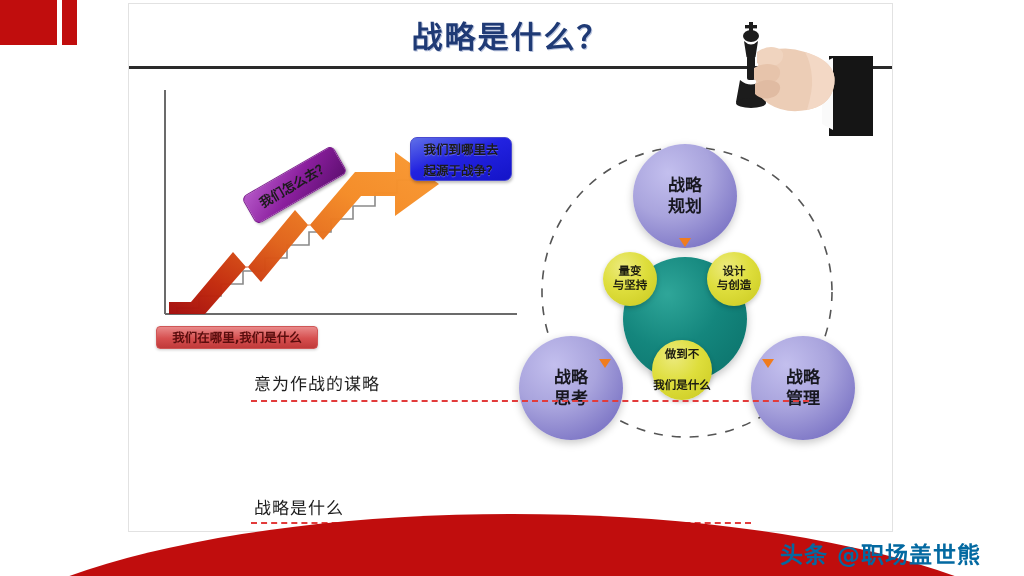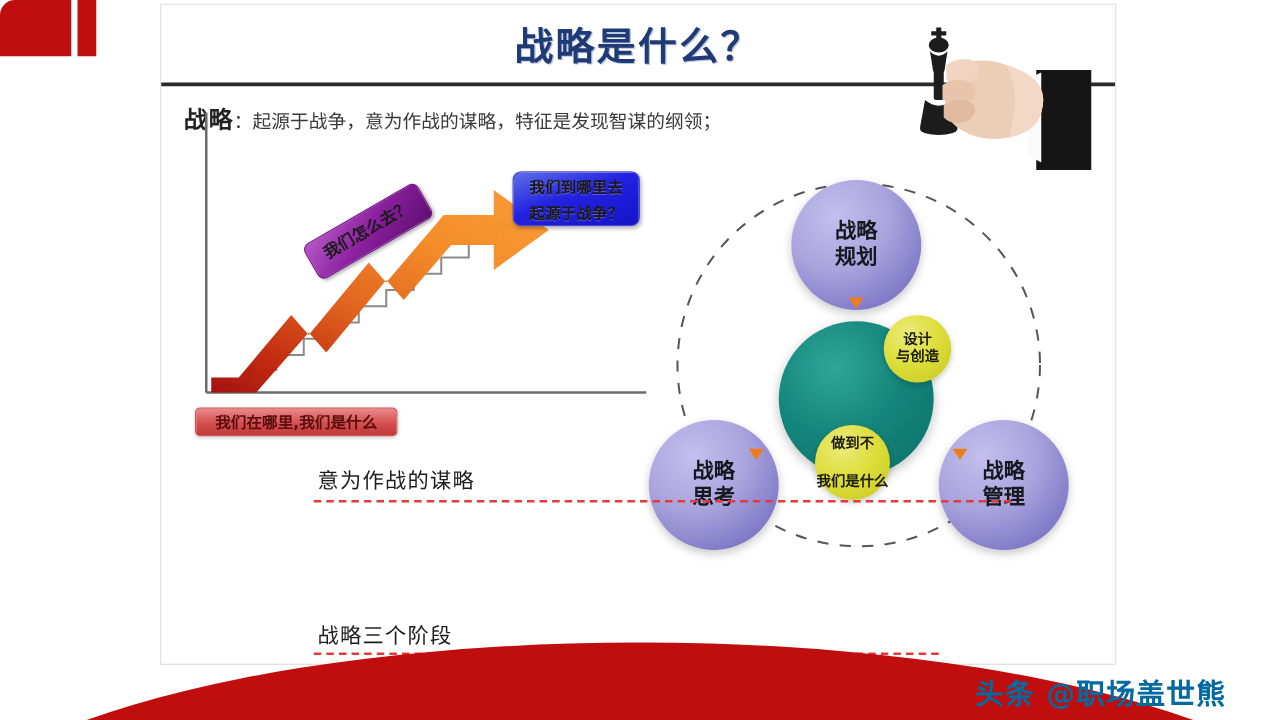--- a/index.html
+++ b/index.html
@@ -1,21 +1,21 @@
 <!DOCTYPE html>
 <html lang="zh-CN"><head>
 <meta charset="utf-8">
 <style>
   html,body{margin:0;padding:0;}
   body{
     width:1024px;height:576px;overflow:hidden;position:relative;
     background:#ffffff;
     font-family:"Liberation Sans","DejaVu Sans",sans-serif;
   }
-  .stage{position:absolute;inset:0;width:1024px;height:576px;overflow:hidden;background:#fff;border-radius:12px;}
+  .stage{position:absolute;inset:0;width:1024px;height:576px;overflow:hidden;background:#fff;}
 
   
   .deco-block{position:absolute;left:0;top:0;width:57px;height:45px;background:#c00d0d;}
   .deco-bar{position:absolute;left:62px;top:0;width:15px;height:45px;background:#c00d0d;}
 
   
   .bottom-curve{position:absolute;left:-6%;bottom:-108px;width:112%;height:170px;
       background:#c00d0d;border-radius:50% 50% 0 0 / 100% 100% 0 0;}
 
   
@@ -106,23 +106,20 @@
   <div class="deco-block"></div>
   <div class="deco-bar"></div>
 
   <div class="card">
 
     <div class="card-header">
       <div class="card-title">战略是什么？</div>
     </div>
     <div class="header-rule"></div>
 
-    <div class="subtitle">
-      <span class="lead">战略</span><span>：起源于战争，意为作战的谋略，特征是发现智谋的纲领；</span>
-    </div>
 
     <div class="chartwrap">
       <svg width="400" height="300" viewBox="0 0 400 300">
         <defs>
           <linearGradient id="arrowGrad" x1="0" y1="1" x2="1" y2="0">
             <stop offset="0%" stop-color="#a30d0d"></stop>
             <stop offset="18%" stop-color="#c32a0c"></stop>
             <stop offset="42%" stop-color="#e0621a"></stop>
             <stop offset="70%" stop-color="#f48b26"></stop>
             <stop offset="100%" stop-color="#f99a34"></stop>
@@ -190,38 +187,42 @@
         <span>战略</span>
         <span>思考</span>
       </div>
       <div class="pcircle c-manage">
         <span>战略</span>
         <span>管理</span>
       </div>
 
       <div class="teal"></div>
 
+      <div class="ycircle y-change">
+        <span>量变</span>
+        <span>与坚持</span>
+      </div>
       <div class="ycircle y-design">
         <span>设计</span>
         <span>与创造</span>
       </div>
       <div class="ycircle y-impossible">
         <span>做到不</span>
         <span>我们是什么</span>
       </div>
 
       <div class="tri tri-top"></div>
       <div class="tri tri-left"></div>
       <div class="tri tri-right"></div>
     </div>
 
     <div class="anno anno-1">意为作战的谋略</div>
     <div class="dash dash-1"></div>
 
-    <div class="anno anno-2">战略三个阶段</div>
+    <div class="anno anno-2">战略是什么</div>
     <div class="dash dash-2"></div>
 
   </div>
 
   <div class="bottom-curve"></div>
   <div style="position:absolute;left:780px;top:536px;font-size:23px;font-weight:bold;color:#0369a1;
               letter-spacing:1px;font-family:'DejaVu Sans','Liberation Sans',sans-serif;">头条 @职场盖世熊</div>
 
 </div>
 

